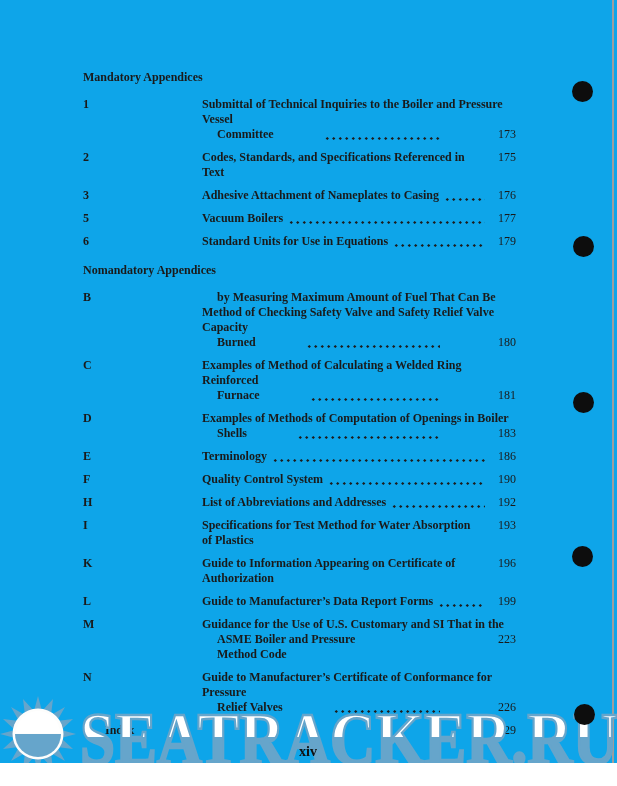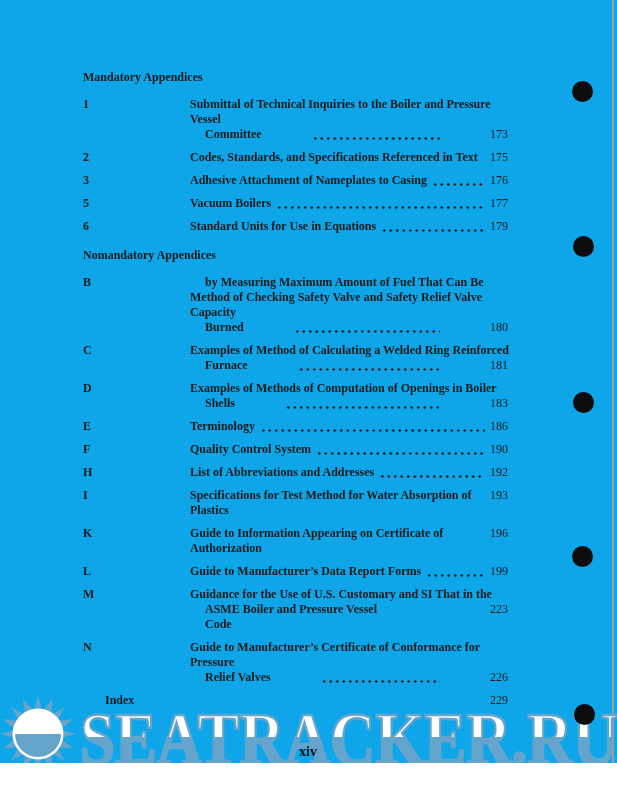--- a/index.html
+++ b/index.html
@@ -39,38 +39,39 @@
     display: flex;
     margin-bottom: 8px;
     font-size: 12px;
     line-height: 15px;
   }
   .col-id {
     width: 107px;
     flex-shrink: 0;
     font-weight: bold;
   }
-  .col-body { flex: 1; min-width: 0; }
+  .col-body { flex: 1; min-width: 0; margin-left: 12px; }
   .line { display: flex; align-items: baseline; }
   .line.cont { padding-left: 15px; gap: 45px; }
   .line .t { font-weight: bold; }
   .leader {
     flex: 1;
     height: 3px;
     align-self: flex-end;
     margin: 0 5px 2px 5px;
     background-image: radial-gradient(circle, #1c1c1c 1.1px, rgba(0,0,0,0) 1.4px);
     background-size: 6.5px 3px;
     background-repeat: repeat-x;
     background-position: left bottom;
   }
   .leader.no-dots { background: none; }
   .page-num {
     width: 26px;
     flex-shrink: 0;
+    text-align: right;
     font-weight: normal;
   }
   .index-row .col-id { font-weight: bold; margin-left: 22px; }
   
   .folio {
     position: absolute;
     left: 299px; top: 744px;
     font-size: 14px;
     font-weight: bold;
     color: #111;
@@ -260,21 +261,21 @@
             </div>
           </div>
   </div>
         <div class="row">
     <div class="col-id">M</div>
     <div class="col-body">
             <div class="line">
               <span class="t">Guidance for the Use of U.S. Customary and SI That in the</span>
             </div>
             <div class="line cont">
-              <span class="t">ASME Boiler and Pressure Vessel Code</span>
+              <span class="t">ASME Boiler and Pressure Method Code</span>
               <span class="leader"></span>
               <span class="page-num">223</span>
             </div>
           </div>
   </div>
         <div class="row">
     <div class="col-id">N</div>
     <div class="col-body">
             <div class="line">
               <span class="t">Guide to Manufacturer’s Certificate of Conformance for Pressure</span>

